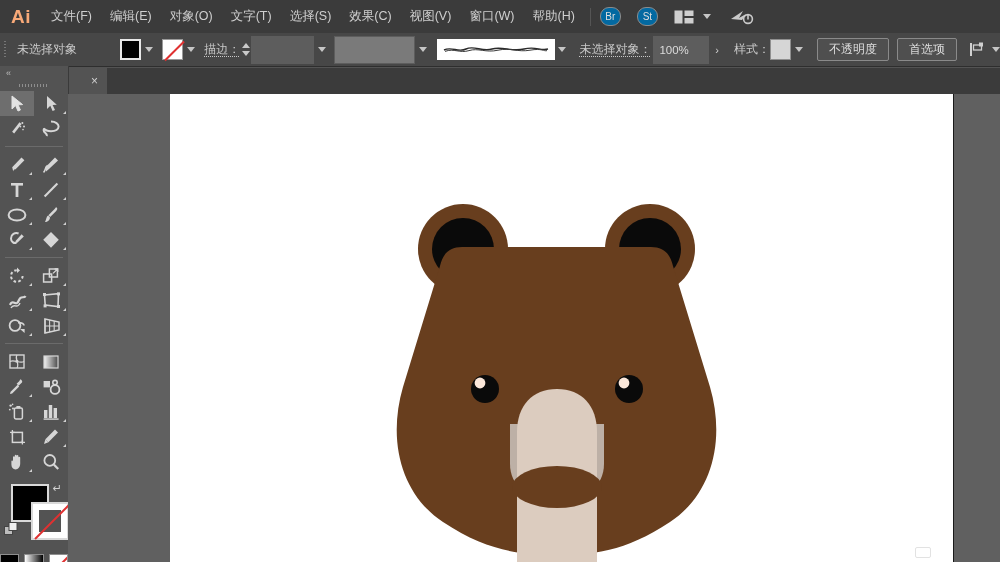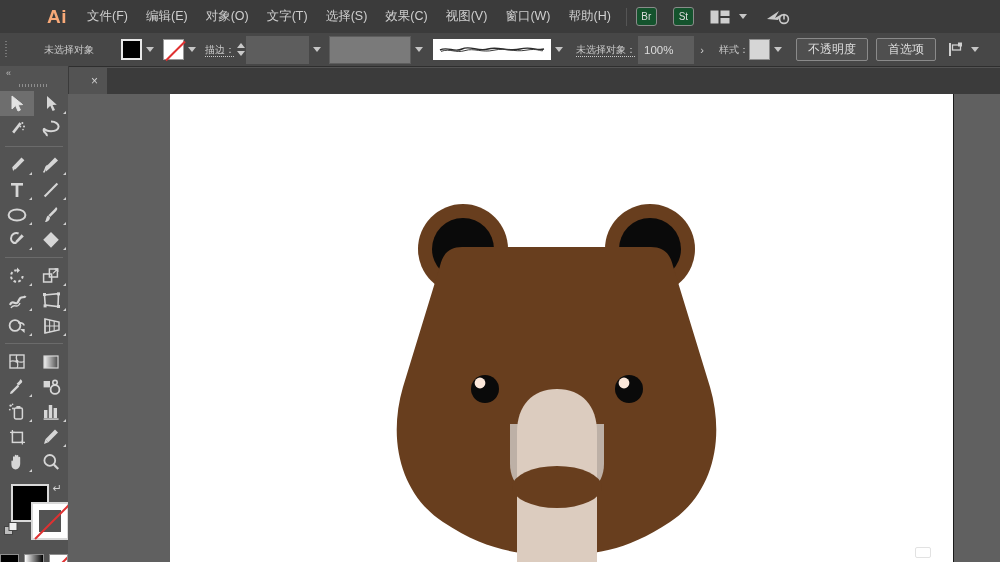--- a/index.html
+++ b/index.html
@@ -11,48 +11,48 @@
   }
   #app{position:relative;width:1000px;height:562px;}
 
   
   .menubar{
     position:absolute;left:0;top:0;width:1000px;height:33px;
     background:#3b3b3b;display:flex;align-items:center;
   }
   .ai-logo{
     width:42px;height:33px;display:flex;align-items:center;justify-content:center;
-    color:#f8a978;font-size:19px;font-weight:bold;letter-spacing:.5px;padding-left:36px;
+    color:#f8a978;font-size:19px;font-weight:bold;letter-spacing:.5px;
   }
   .menu-item{
     height:33px;line-height:33px;padding:0 9px;color:#cfcfcf;font-size:12.5px;white-space:nowrap;
   }
   .menu-sep{width:1px;height:18px;background:#555;margin:0 9px 0 6px;}
   .tool-chip{
-    width:19px;height:17px;border:1px solid #8b8b8b;background:#14532d;
+    width:19px;height:17px;border:1px solid #8b8b8b;background:#0369a1;
     color:#dedede;font-size:10px;display:flex;align-items:center;justify-content:center;
-    border-radius:3px;margin-right:16px;
+    border-radius:9px;margin-right:16px;
   }
   .layout-icon{display:flex;align-items:center;margin-right:3px;}
   .caretdown{
     width:0;height:0;border-left:4px solid transparent;border-right:4px solid transparent;
     border-top:5px solid #c6c6c6;margin-left:9px;
   }
   .cs-icon{margin-left:16px;display:flex;align-items:center;}
 
   
   .optbar{
     position:absolute;left:0;top:33px;width:1000px;height:33px;
     background:#474747;border-bottom:1px solid #2e2e2e;
     display:flex;align-items:center;
   }
   .grip{width:11px;height:33px;display:flex;align-items:center;justify-content:center;}
   .grip i{display:block;width:2px;height:17px;
      background:repeating-linear-gradient(#777 0 1px,transparent 1px 3px);}
-  .opt-label{color:#c9c9c9;font-size:10px;white-space:nowrap;text-align:center;}
+  .opt-label{color:#c9c9c9;font-size:12px;white-space:nowrap;}
   .opt-label.ul{text-decoration:underline;text-decoration-style:dotted;text-underline-offset:3px;}
   .sw-box{
     width:21px;height:21px;border:1px solid #9a9a9a;background:#fff;box-sizing:border-box;
   }
   .sw-box.black{background:#000;border:2px solid #e8e8e8;}
   .sw-none{position:relative;background:#fff;}
   .sw-none:after{
     content:"";position:absolute;left:-2px;top:50%;width:27px;height:2px;background:#e03131;
     transform:rotate(-45deg);transform-origin:center;
   }

